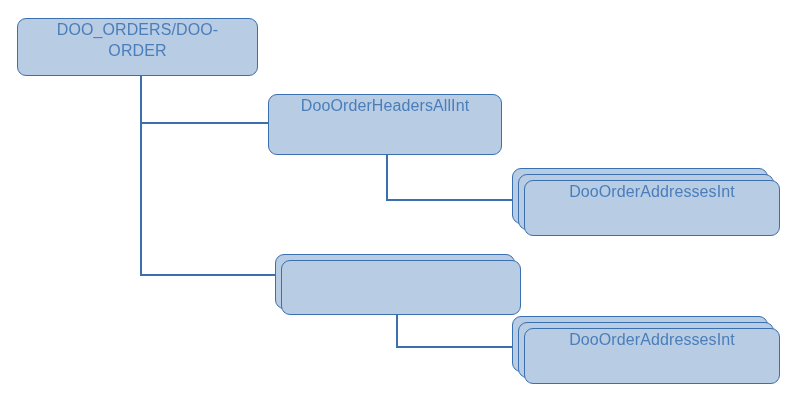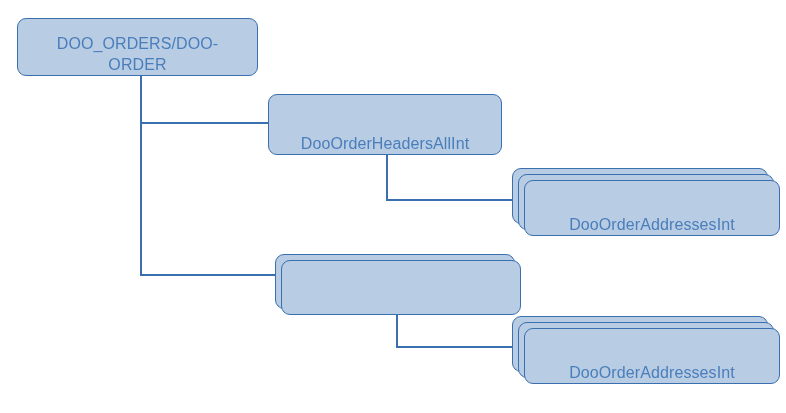--- a/index.html
+++ b/index.html
@@ -32,21 +32,21 @@
   }
   .card {
     position: absolute;
     box-sizing: border-box;
     background: #b8cce4;
     border: 1px solid #3a6fb0;
     border-radius: 9px;
   }
   .card.front {
     display: flex;
-    align-items: flex-end;
+    align-items: flex-start;
     justify-content: center;
     text-align: center;
     z-index: 3;
   }
   .card.mid  { z-index: 2; }
   .card.back { z-index: 1; }
   .node-label {
     color: #4a7ebb;
     font-family: "Liberation Sans", sans-serif;
     font-size: 16px;

